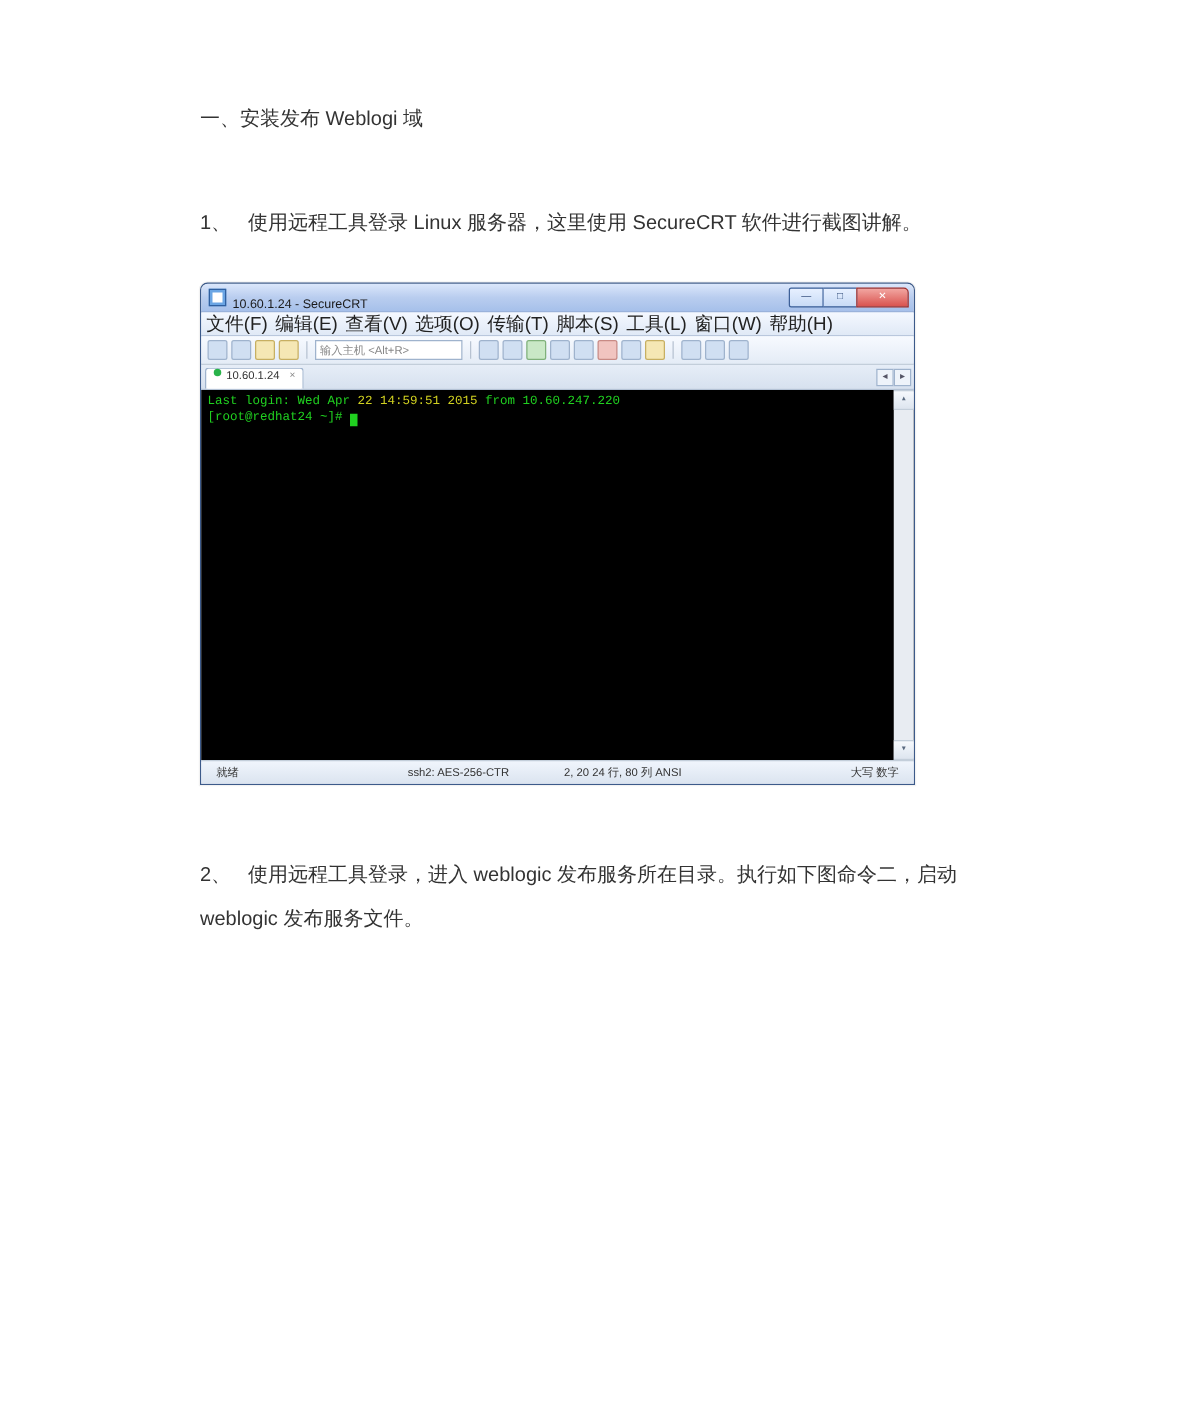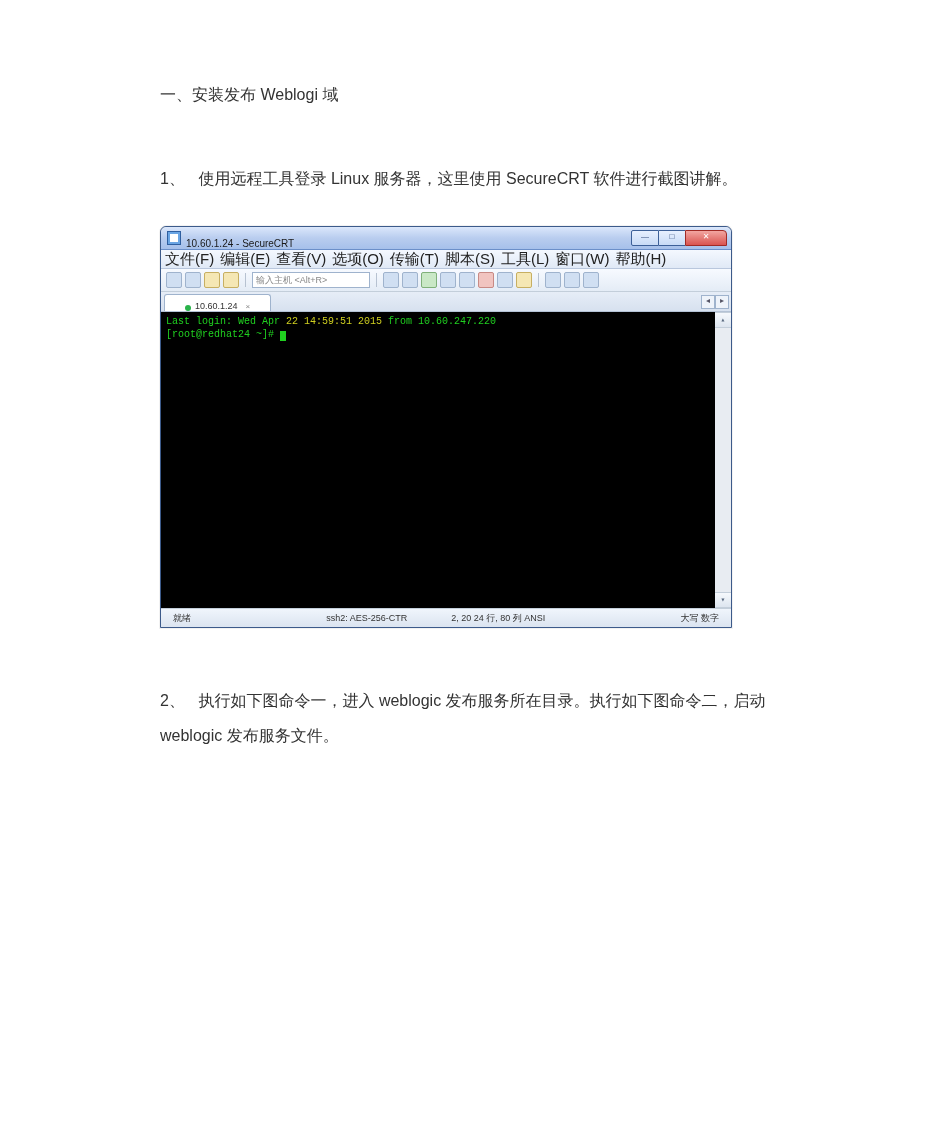--- a/index.html
+++ b/index.html
@@ -133,23 +133,23 @@
     display:flex; align-items:flex-end;
     padding: 0 3px;
     position:relative;
   }
   .tab {
     height: 16px;
     background: #fff;
     border: 1px solid #9fb3cd;
     border-bottom: none;
     border-radius: 3px 3px 0 0;
-    padding: 0 20px;
+    padding: 0 6px;
     font-size: 9px;
-    display:flex;align-items:flex-end;gap:4px;
+    display:flex;align-items:flex-start;gap:4px;
   }
   .tab .bullet{width:6px;height:6px;border-radius:50%;background:#29b34a;}
   .tab .x{font-size:8px;color:#888;margin-left:4px;}
   .tabstrip .scroll{
     position:absolute;right:2px;top:3px;display:flex;gap:0;
   }
   .scroll .sbtn{
     width:12px;height:12px;border:1px solid #9fb3cd;background:#eef3fa;
     font-size:8px;line-height:10px;text-align:center;color:#556;
   }
@@ -279,16 +279,16 @@
       <span class="spacer"></span>
       <span class="cell">ssh2: AES-256-CTR</span>
       <span class="cell">2, 20   24 行, 80 列   ANSI</span>
       <span class="spacer"></span>
       <span class="cell">大写 数字</span>
     </div>
   </div>
 
   <div class="step">
     <span class="num">2、</span>
-    <span>执行如下图命令一，进入 weblogic 发布服务所在目录。执行如下图命令二，启动 weblogic 发布服务文件。</span>
+    <span>使用远程工具登录，进入 weblogic 发布服务所在目录。执行如下图命令二，启动 weblogic 发布服务文件。</span>
   </div>
 
 </div>
 
 </body></html>

